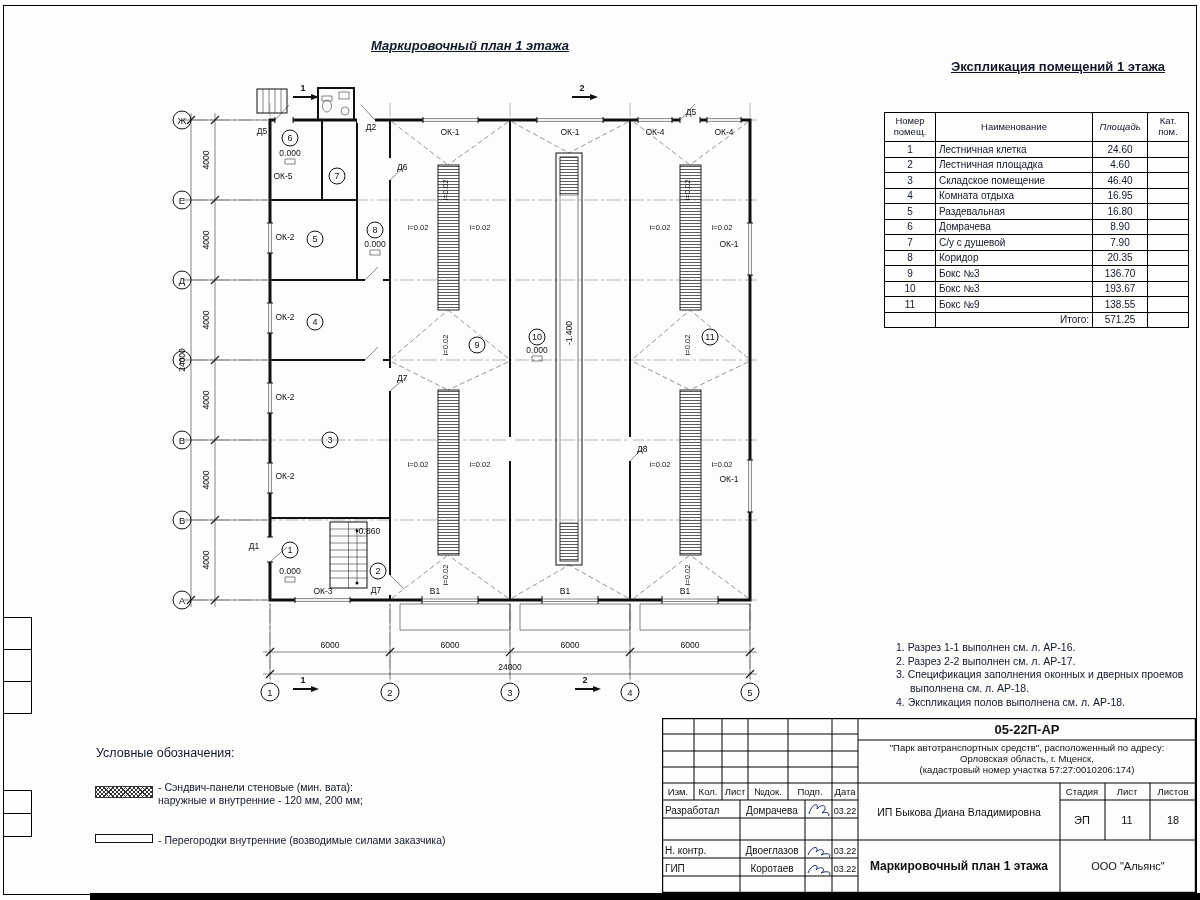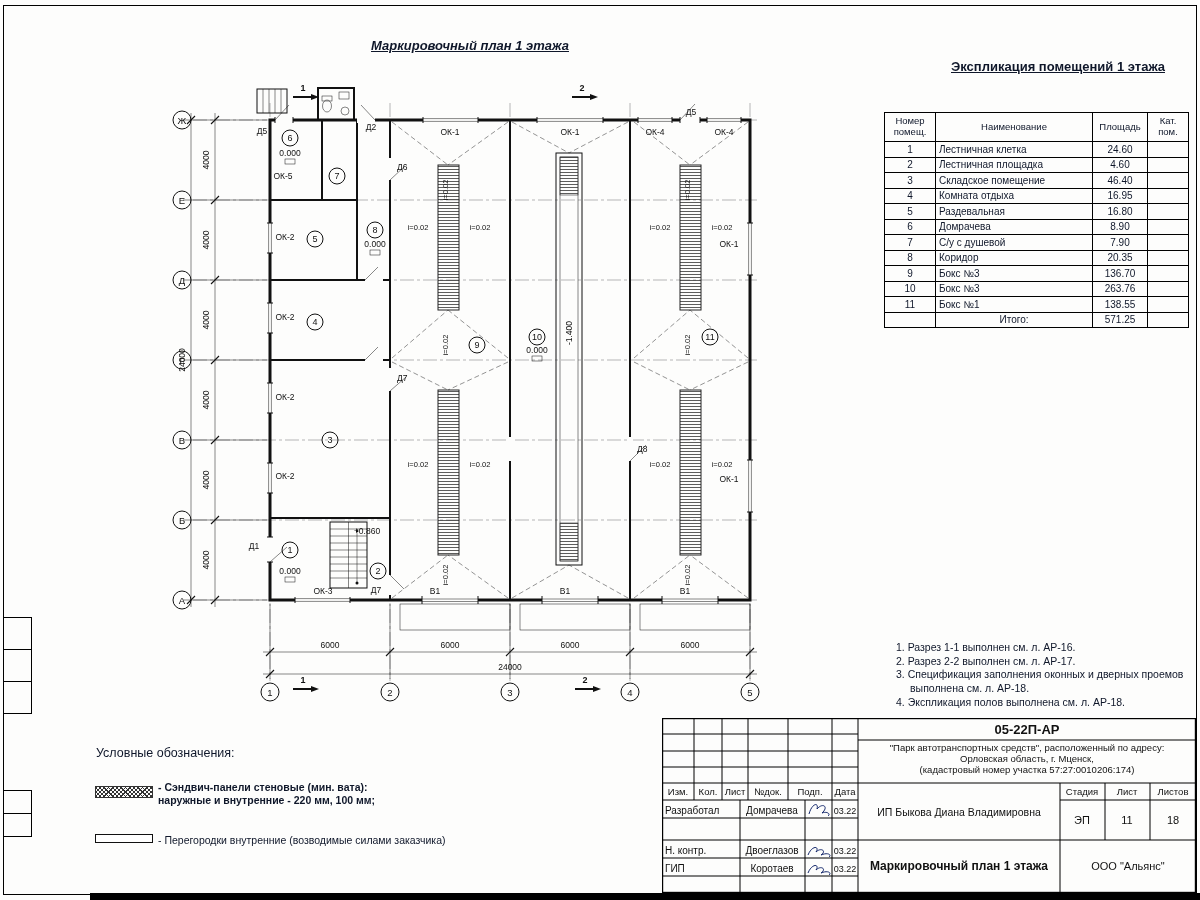--- a/index.html
+++ b/index.html
@@ -8,28 +8,28 @@
   .side-stamp{position:absolute;border:1px solid #000;background:#fdfdfc;}
   .side-stamp .div{position:absolute;left:0;right:0;height:1px;background:#000;}
   .plan-title{position:absolute;left:295px;top:38px;width:350px;text-align:center;font-size:13px;font-style:italic;font-weight:bold;text-decoration:underline;}
   .table-title{position:absolute;left:880px;top:44px;width:285px;text-align:right;font-size:13px;font-weight:bold;text-decoration:underline;margin-top:15px;}
   table.expl{position:absolute;left:884px;top:112px;border-collapse:collapse;font-size:10px;}
   table.expl td,table.expl th{border:1px solid #000;padding:0 3px;line-height:1.15;font-weight:normal;}
   table.expl th{height:28px;text-align:center;font-size:9.5px;}
   table.expl td{height:14.5px;}
   td.c{text-align:center;}
   td.nb{border:none;}
-  td.tl{text-align:center;}
+  td.tl{text-align:right;}
   .notes{position:absolute;left:886px;top:641px;width:330px;font-size:10.5px;line-height:1.3;margin-left:10px;}
   .notes div{padding-left:14px;text-indent:-14px;}
   .legend-title{position:absolute;left:96px;top:746px;font-size:12.5px;}
   .sw1{position:absolute;left:95px;top:786px;width:56px;height:10px;border:1px solid #333;
        background-image:repeating-linear-gradient(45deg,#333 0,#333 0.8px,transparent 0.8px,transparent 3px),repeating-linear-gradient(135deg,#333 0,#333 0.8px,transparent 0.8px,transparent 3px);}
   .sw2{position:absolute;left:95px;top:834px;width:56px;height:7px;border:1px solid #111;background:#fff;}
-  .lg1{position:absolute;left:158px;top:781px;font-size:10.5px;line-height:1.25;font-weight:bold;}
+  .lg1{position:absolute;left:158px;top:781px;font-size:10.5px;line-height:1.25;}
   .lg2{position:absolute;left:158px;top:834px;font-size:10.5px;text-align:center;}
   .bottom-strip{position:absolute;left:90px;top:893px;width:1110px;height:7px;background:#000;}
   svg text{font-family:"Liberation Sans",sans-serif;fill:#111;}
   .t7{font-size:7.5px;}.t8{font-size:8.5px;}.t9{font-size:9px;}.t95{font-size:9.5px;}
   .wall{stroke:#111;stroke-width:3;fill:none;}
   .part{stroke:#111;stroke-width:2;fill:none;}
   .thin{stroke:#111;stroke-width:1;fill:none;}
   .xthin{stroke:#111;stroke-width:0.5;fill:none;}
   .tick{stroke:#111;stroke-width:1.1;}
   .axisl{stroke:#888;stroke-width:0.6;stroke-dasharray:14 3 3 3;fill:none;}
@@ -422,21 +422,21 @@
       <circle class="thin" cx="615" cy="617" r="9"></circle>
         <text class="t95" x="615" y="620.5" text-anchor="middle">5</text>
     </g>
   </svg>
 
   <table class="expl">
     <tbody>
         <tr>
       <th style="width:44px;border-radius:8px;">Номер помещ.</th>
       <th style="width:150px;">Наименование</th>
-      <th style="width:48px;">Площадь</th>
+      <th style="width:48px;font-style:italic;">Площадь</th>
       <th style="width:34px;">Кат. пом.</th>
     </tr>
     <tr>
           <td class="c">1</td>
           <td>Лестничная клетка</td>
           <td class="c">24.60</td>
           <td></td>
         </tr>
     <tr>
           <td class="c">2</td>
@@ -482,26 +482,26 @@
         </tr>
     <tr>
           <td class="c">9</td>
           <td>Бокс №3</td>
           <td class="c">136.70</td>
           <td></td>
         </tr>
     <tr>
           <td class="c">10</td>
           <td>Бокс №3</td>
-          <td class="c">263.76</td>
+          <td class="c">193.67</td>
           <td></td>
         </tr>
     <tr>
           <td class="c">11</td>
-          <td>Бокс №1</td>
+          <td>Бокс №9</td>
           <td class="c">138.55</td>
           <td></td>
         </tr>
     <tr>
       <td class="nb"></td>
       <td class="tl">Итого:</td>
       <td class="c">571.25</td>
       <td class="nb"></td>
     </tr>
   </tbody>
@@ -511,21 +511,21 @@
     <div>1. Разрез 1-1 выполнен см. л. АР-16.</div>
     <div>2. Разрез 2-2 выполнен см. л. АР-17.</div>
     <div>3. Спецификация заполнения оконных и дверных проемов выполнена см. л. АР-18.</div>
     <div>4. Экспликация полов выполнена см. л. АР-18.</div>
   </div>
 
   <div class="legend-title">Условные обозначения:</div>
   <div class="sw1"></div>
   <div class="lg1">
     <div>- Сэндвич-панели стеновые (мин. вата):</div>
-    <div>наружные и внутренние - 220 мм, 100 мм;</div>
+    <div>наружные и внутренние - 120 мм, 200 мм;</div>
   </div>
   <div class="sw2"></div>
   <div class="lg2">- Перегородки внутренние (возводимые силами заказчика)</div>
 
   <svg style="position:absolute;left:662px;top:718px;" width="534" height="175" viewBox="0 0 534 175">
     <rect x="0.5" y="0.5" width="533" height="174" fill="none" stroke="#000" stroke-width="1.4"></rect>
     <g>
       <line class="tb-line" x1="196" y1="0" x2="196" y2="175"></line>
       <line class="tb-line" x1="0" y1="16" x2="196" y2="16"></line>
         <line class="tb-line" x1="0" y1="33" x2="196" y2="33"></line>

